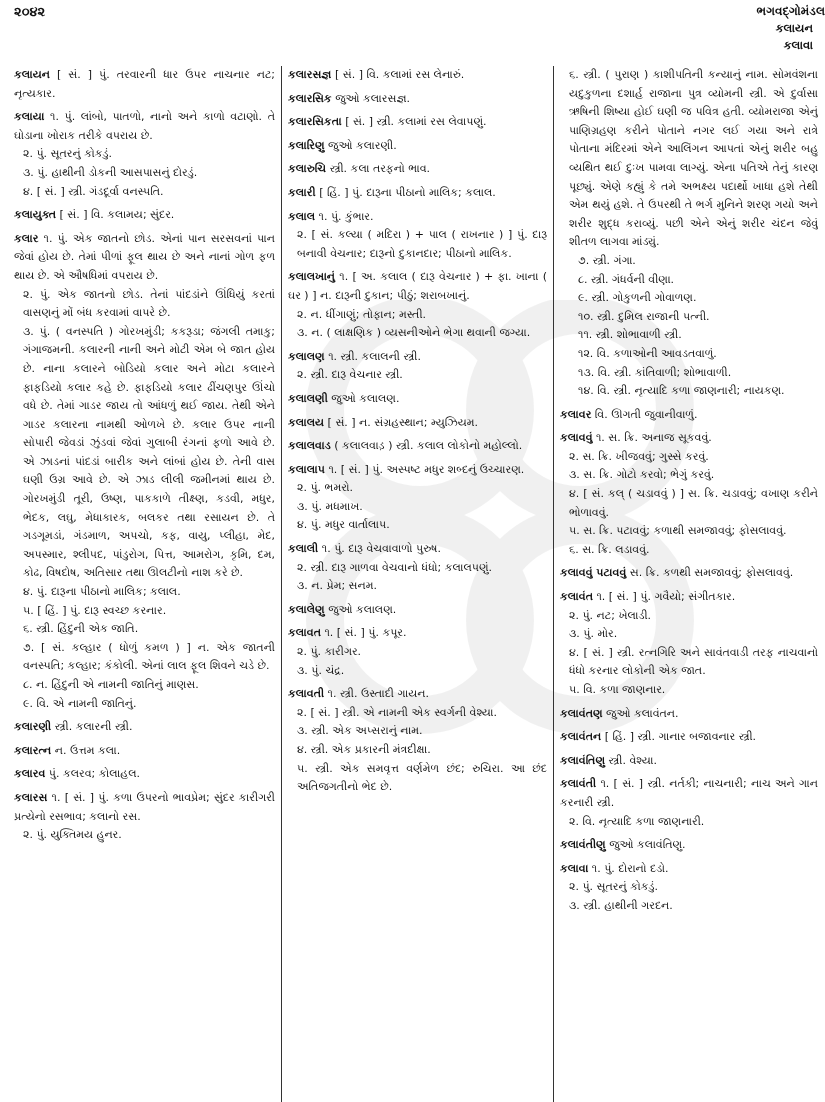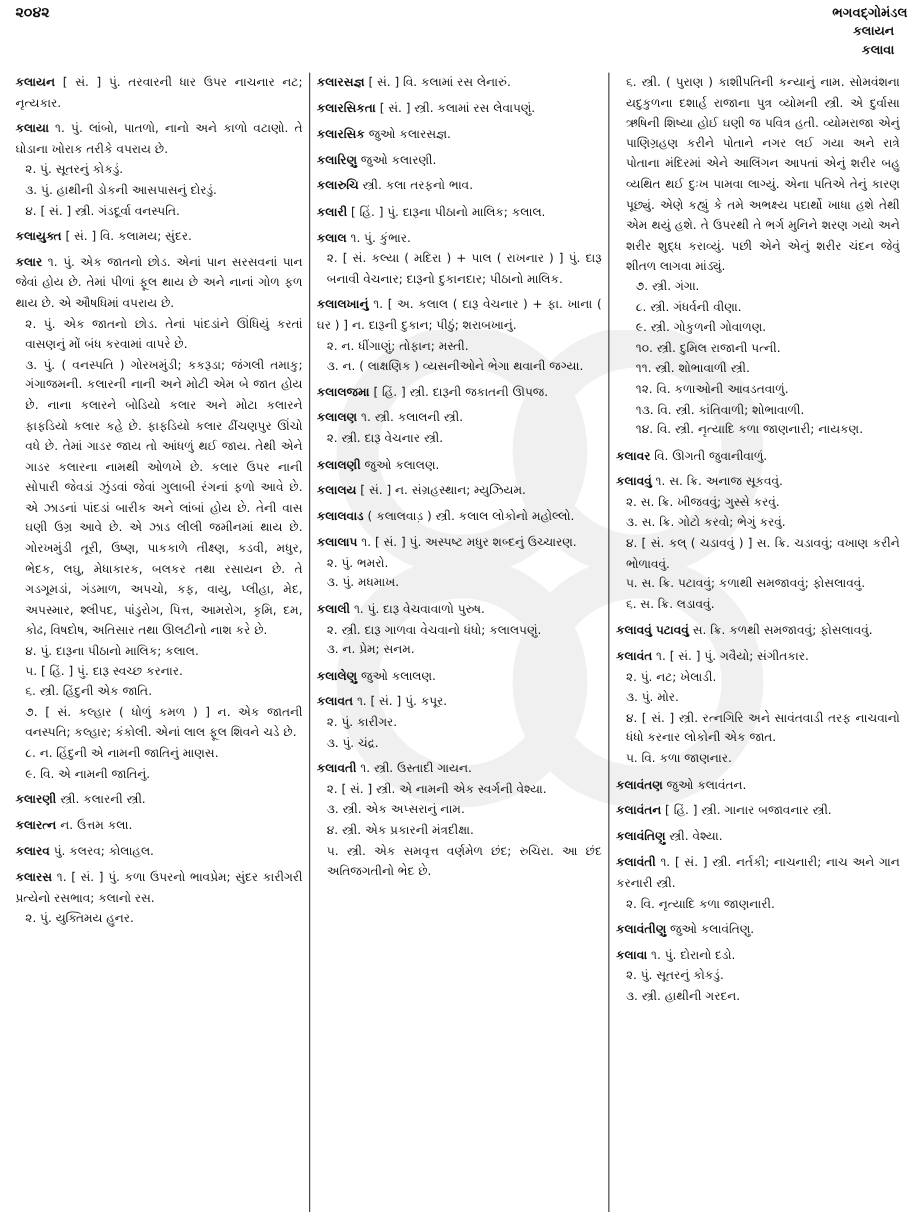--- a/index.html
+++ b/index.html
@@ -58,33 +58,32 @@
       <div class="entry"><span class="hw">કલાયા</span> <span class="def-first">૧. પું. લાંબો, પાતળો, નાનો અને કાળો વટાણો. તે ઘોડાના ખોરાક તરીકે વપરાય છે.</span><span class="sense">૨. પું. સૂતરનું કોકડું.</span><span class="sense">૩. પું. હાથીની ડોકની આસપાસનું દોરડું.</span><span class="sense">૪. [ સં. ] સ્ત્રી. ગંડદૂર્વા વનસ્પતિ.</span></div>
       <div class="entry"><span class="hw">કલાયુક્ત</span> <span class="def-first">[ સં. ] વિ. કલામય; સુંદર.</span></div>
       <div class="entry"><span class="hw">કલાર</span> <span class="def-first">૧. પું. એક જાતનો છોડ. એનાં પાન સરસવનાં પાન જેવાં હોય છે. તેમાં પીળાં ફૂલ થાય છે અને નાનાં ગોળ ફળ થાય છે. એ ઔષધિમાં વપરાય છે.</span><span class="sense">૨. પું. એક જાતનો છોડ. તેનાં પાંદડાંને ઊંધિયું કરતાં વાસણનું મોં બંધ કરવામાં વાપરે છે.</span><span class="sense">૩. પું. ( વનસ્પતિ ) ગોરખમુંડી; કકરૂડા; જંગલી તમાકુ; ગંગાજમની. કલારની નાની અને મોટી એમ બે જાત હોય છે. નાના કલારને બોડિયો કલાર અને મોટા કલારને ફાફડિયો કલાર કહે છે. ફાફડિયો કલાર ઢીંચણપુર ઊંચો વધે છે. તેમાં ગાડર જાય તો આંધળું થઈ જાય. તેથી એને ગાડર કલારના નામથી ઓળખે છે. કલાર ઉપર નાની સોપારી જેવડાં ઝુંડવાં જેવાં ગુલાબી રંગનાં ફળો આવે છે. એ ઝાડનાં પાંદડાં બારીક અને લાંબાં હોય છે. તેની વાસ ઘણી ઉગ્ર આવે છે. એ ઝાડ લીલી જમીનમાં થાય છે. ગોરખમુંડી તૂરી, ઉષ્ણ, પાકકાળે તીક્ષ્ણ, કડવી, મધુર, ભેદક, લઘુ, મેધાકારક, બલકર તથા રસાયન છે. તે ગડગૂમડાં, ગંડમાળ, અપચો, કફ, વાયુ, પ્લીહા, મેદ, અપસ્માર, શ્લીપદ, પાંડુરોગ, પિત્ત, આમરોગ, કૃમિ, દમ, કોઢ, વિષદોષ, અતિસાર તથા ઊલટીનો નાશ કરે છે.</span><span class="sense">૪. પું. દારૂના પીઠાનો માલિક; કલાલ.</span><span class="sense">૫. [ હિં. ] પું. દારૂ સ્વચ્છ કરનાર.</span><span class="sense">૬. સ્ત્રી. હિંદુની એક જાતિ.</span><span class="sense">૭. [ સં. કલ્હાર ( ધોળું કમળ ) ] ન. એક જાતની વનસ્પતિ; કલ્હાર; કંકોલી. એનાં લાલ ફૂલ શિવને ચડે છે.</span><span class="sense">૮. ન. હિંદુની એ નામની જાતિનું માણસ.</span><span class="sense">૯. વિ. એ નામની જાતિનું.</span></div>
       <div class="entry"><span class="hw">કલારણી</span> <span class="def-first">સ્ત્રી. કલારની સ્ત્રી.</span></div>
       <div class="entry"><span class="hw">કલારત્ન</span> <span class="def-first">ન. ઉત્તમ કલા.</span></div>
       <div class="entry"><span class="hw">કલારવ</span> <span class="def-first">પું. કલરવ; કોલાહલ.</span></div>
       <div class="entry"><span class="hw">કલારસ</span> <span class="def-first">૧. [ સં. ] પું. કળા ઉપરનો ભાવપ્રેમ; સુંદર કારીગરી પ્રત્યેનો રસભાવ; કલાનો રસ.</span><span class="sense">૨. પું. યુક્તિમય હુનર.</span></div>
     </section>
   <section class="col col-2">
       <div class="entry"><span class="hw">કલારસજ્ઞ</span> <span class="def-first">[ સં. ] વિ. કલામાં રસ લેનારું.</span></div>
+      <div class="entry"><span class="hw">કલારસિક</span> <span class="def-first">જુઓ કલારસજ્ઞ.</span></div>
       <div class="entry"><span class="hw">કલારસિકતા</span> <span class="def-first">[ સં. ] સ્ત્રી. કલામાં રસ લેવાપણું.</span></div>
-      <div class="entry"><span class="hw">કલારસિક</span> <span class="def-first">જુઓ કલારસજ્ઞ.</span></div>
       <div class="entry"><span class="hw">કલારિણુ</span> <span class="def-first">જુઓ કલારણી.</span></div>
       <div class="entry"><span class="hw">કલારુચિ</span> <span class="def-first">સ્ત્રી. કલા તરફનો ભાવ.</span></div>
       <div class="entry"><span class="hw">કલારી</span> <span class="def-first">[ હિં. ] પું. દારૂના પીઠાનો માલિક; કલાલ.</span></div>
       <div class="entry"><span class="hw">કલાલ</span> <span class="def-first">૧. પું. કુંભાર.</span><span class="sense">૨. [ સં. કલ્યા ( મદિરા ) + પાલ ( રાખનાર ) ] પું. દારૂ બનાવી વેચનાર; દારૂનો દુકાનદાર; પીઠાનો માલિક.</span></div>
       <div class="entry"><span class="hw">કલાલખાનું</span> <span class="def-first">૧. [ અ. કલાલ ( દારૂ વેચનાર ) + ફા. ખાના ( ઘર ) ] ન. દારૂની દુકાન; પીઠું; શરાબખાનું.</span><span class="sense">૨. ન. ધીંગાણું; તોફાન; મસ્તી.</span><span class="sense">૩. ન. ( લાક્ષણિક ) વ્યસનીઓને ભેગા થવાની જગ્યા.</span></div>
-      <div class="entry"><span class="hw">કલાલજમા</span> <span class="def-first">[ હિં. ] સ્ત્રી. દારૂની જકાતની ઊપજ.</span></div>
       <div class="entry"><span class="hw">કલાલણ</span> <span class="def-first">૧. સ્ત્રી. કલાલની સ્ત્રી.</span><span class="sense">૨. સ્ત્રી. દારૂ વેચનાર સ્ત્રી.</span></div>
       <div class="entry"><span class="hw">કલાલણી</span> <span class="def-first">જુઓ કલાલણ.</span></div>
       <div class="entry"><span class="hw">કલાલય</span> <span class="def-first">[ સં. ] ન. સંગ્રહસ્થાન; મ્યુઝિયમ.</span></div>
       <div class="entry"><span class="hw">કલાલવાડ</span> <span class="def-first">( કલાલવાડ઼ ) સ્ત્રી. કલાલ લોકોનો મહોલ્લો.</span></div>
-      <div class="entry"><span class="hw">કલાલાપ</span> <span class="def-first">૧. [ સં. ] પું. અસ્પષ્ટ મધુર શબ્દનું ઉચ્ચારણ.</span><span class="sense">૨. પું. ભમરો.</span><span class="sense">૩. પું. મધમાખ.</span></div>
+      <div class="entry"><span class="hw">કલાલાપ</span> <span class="def-first">૧. [ સં. ] પું. અસ્પષ્ટ મધુર શબ્દનું ઉચ્ચારણ.</span><span class="sense">૨. પું. ભમરો.</span><span class="sense">૩. પું. મધમાખ.</span><span class="sense">૪. પું. મધુર વાર્તાલાપ.</span></div>
       <div class="entry"><span class="hw">કલાલી</span> <span class="def-first">૧. પું. દારૂ વેચવાવાળો પુરુષ.</span><span class="sense">૨. સ્ત્રી. દારૂ ગાળવા વેચવાનો ધંધો; કલાલપણું.</span><span class="sense">૩. ન. પ્રેમ; સનમ.</span></div>
       <div class="entry"><span class="hw">કલાલેણુ</span> <span class="def-first">જુઓ કલાલણ.</span></div>
       <div class="entry"><span class="hw">કલાવત</span> <span class="def-first">૧. [ સં. ] પું. કપૂર.</span><span class="sense">૨. પું. કારીગર.</span><span class="sense">૩. પું. ચંદ્ર.</span></div>
       <div class="entry"><span class="hw">કલાવતી</span> <span class="def-first">૧. સ્ત્રી. ઉસ્તાદી ગાયન.</span><span class="sense">૨. [ સં. ] સ્ત્રી. એ નામની એક સ્વર્ગની વેશ્યા.</span><span class="sense">૩. સ્ત્રી. એક અપ્સરાનું નામ.</span><span class="sense">૪. સ્ત્રી. એક પ્રકારની મંત્રદીક્ષા.</span><span class="sense">૫. સ્ત્રી. એક સમવૃત્ત વર્ણમેળ છંદ; રુચિરા. આ છંદ અતિજગતીનો ભેદ છે.</span></div>
     </section>
   <section class="col col-3">
       <div class="entry continued"><span class="def-first">૬. સ્ત્રી. ( પુરાણ ) કાશીપતિની કન્યાનું નામ. સોમવંશના યદુકુળના દશાર્હ રાજાના પુત્ર વ્યોમની સ્ત્રી. એ દુર્વાસા ઋષિની શિષ્યા હોઈ ઘણી જ પવિત્ર હતી. વ્યોમરાજા એનું પાણિગ્રહણ કરીને પોતાને નગર લઈ ગયા અને રાત્રે પોતાના મંદિરમાં એને આલિંગન આપતાં એનું શરીર બહુ વ્યથિત થઈ દુઃખ પામવા લાગ્યું. એના પતિએ તેનું કારણ પૂછ્યું. એણે કહ્યું કે તમે અભક્ષ્ય પદાર્થો ખાધા હશે તેથી એમ થયું હશે. તે ઉપરથી તે ભર્ગ મુનિને શરણ ગયો અને શરીર શુદ્ધ કરાવ્યું. પછી એને એનું શરીર ચંદન જેવું શીતળ લાગવા માંડ્યું.</span><span class="sense">૭. સ્ત્રી. ગંગા.</span><span class="sense">૮. સ્ત્રી. ગંધર્વની વીણા.</span><span class="sense">૯. સ્ત્રી. ગોકુળની ગોવાળણ.</span><span class="sense">૧૦. સ્ત્રી. દુમિલ રાજાની પત્ની.</span><span class="sense">૧૧. સ્ત્રી. શોભાવાળી સ્ત્રી.</span><span class="sense">૧૨. વિ. કળાઓની આવડતવાળું.</span><span class="sense">૧૩. વિ. સ્ત્રી. કાંતિવાળી; શોભાવાળી.</span><span class="sense">૧૪. વિ. સ્ત્રી. નૃત્યાદિ કળા જાણનારી; નાયકણ.</span></div>
       <div class="entry"><span class="hw">કલાવર</span> <span class="def-first">વિ. ઊગતી જુવાનીવાળું.</span></div>
       <div class="entry"><span class="hw">કલાવવું</span> <span class="def-first">૧. સ. ક્રિ. અનાજ સૂકવવું.</span><span class="sense">૨. સ. ક્રિ. ખીજવવું; ગુસ્સે કરવું.</span><span class="sense">૩. સ. ક્રિ. ગોટો કરવો; ભેગું કરવું.</span><span class="sense">૪. [ સં. કલ્ ( ચડાવવું ) ] સ. ક્રિ. ચડાવવું; વખાણ કરીને ભોળાવવું.</span><span class="sense">૫. સ. ક્રિ. પટાવવું; કળાથી સમજાવવું; ફોસલાવવું.</span><span class="sense">૬. સ. ક્રિ. લડાવવું.</span></div>
       <div class="entry"><span class="hw">કલાવવું પટાવવું</span> <span class="def-first">સ. ક્રિ. કળથી સમજાવવું; ફોસલાવવું.</span></div>

